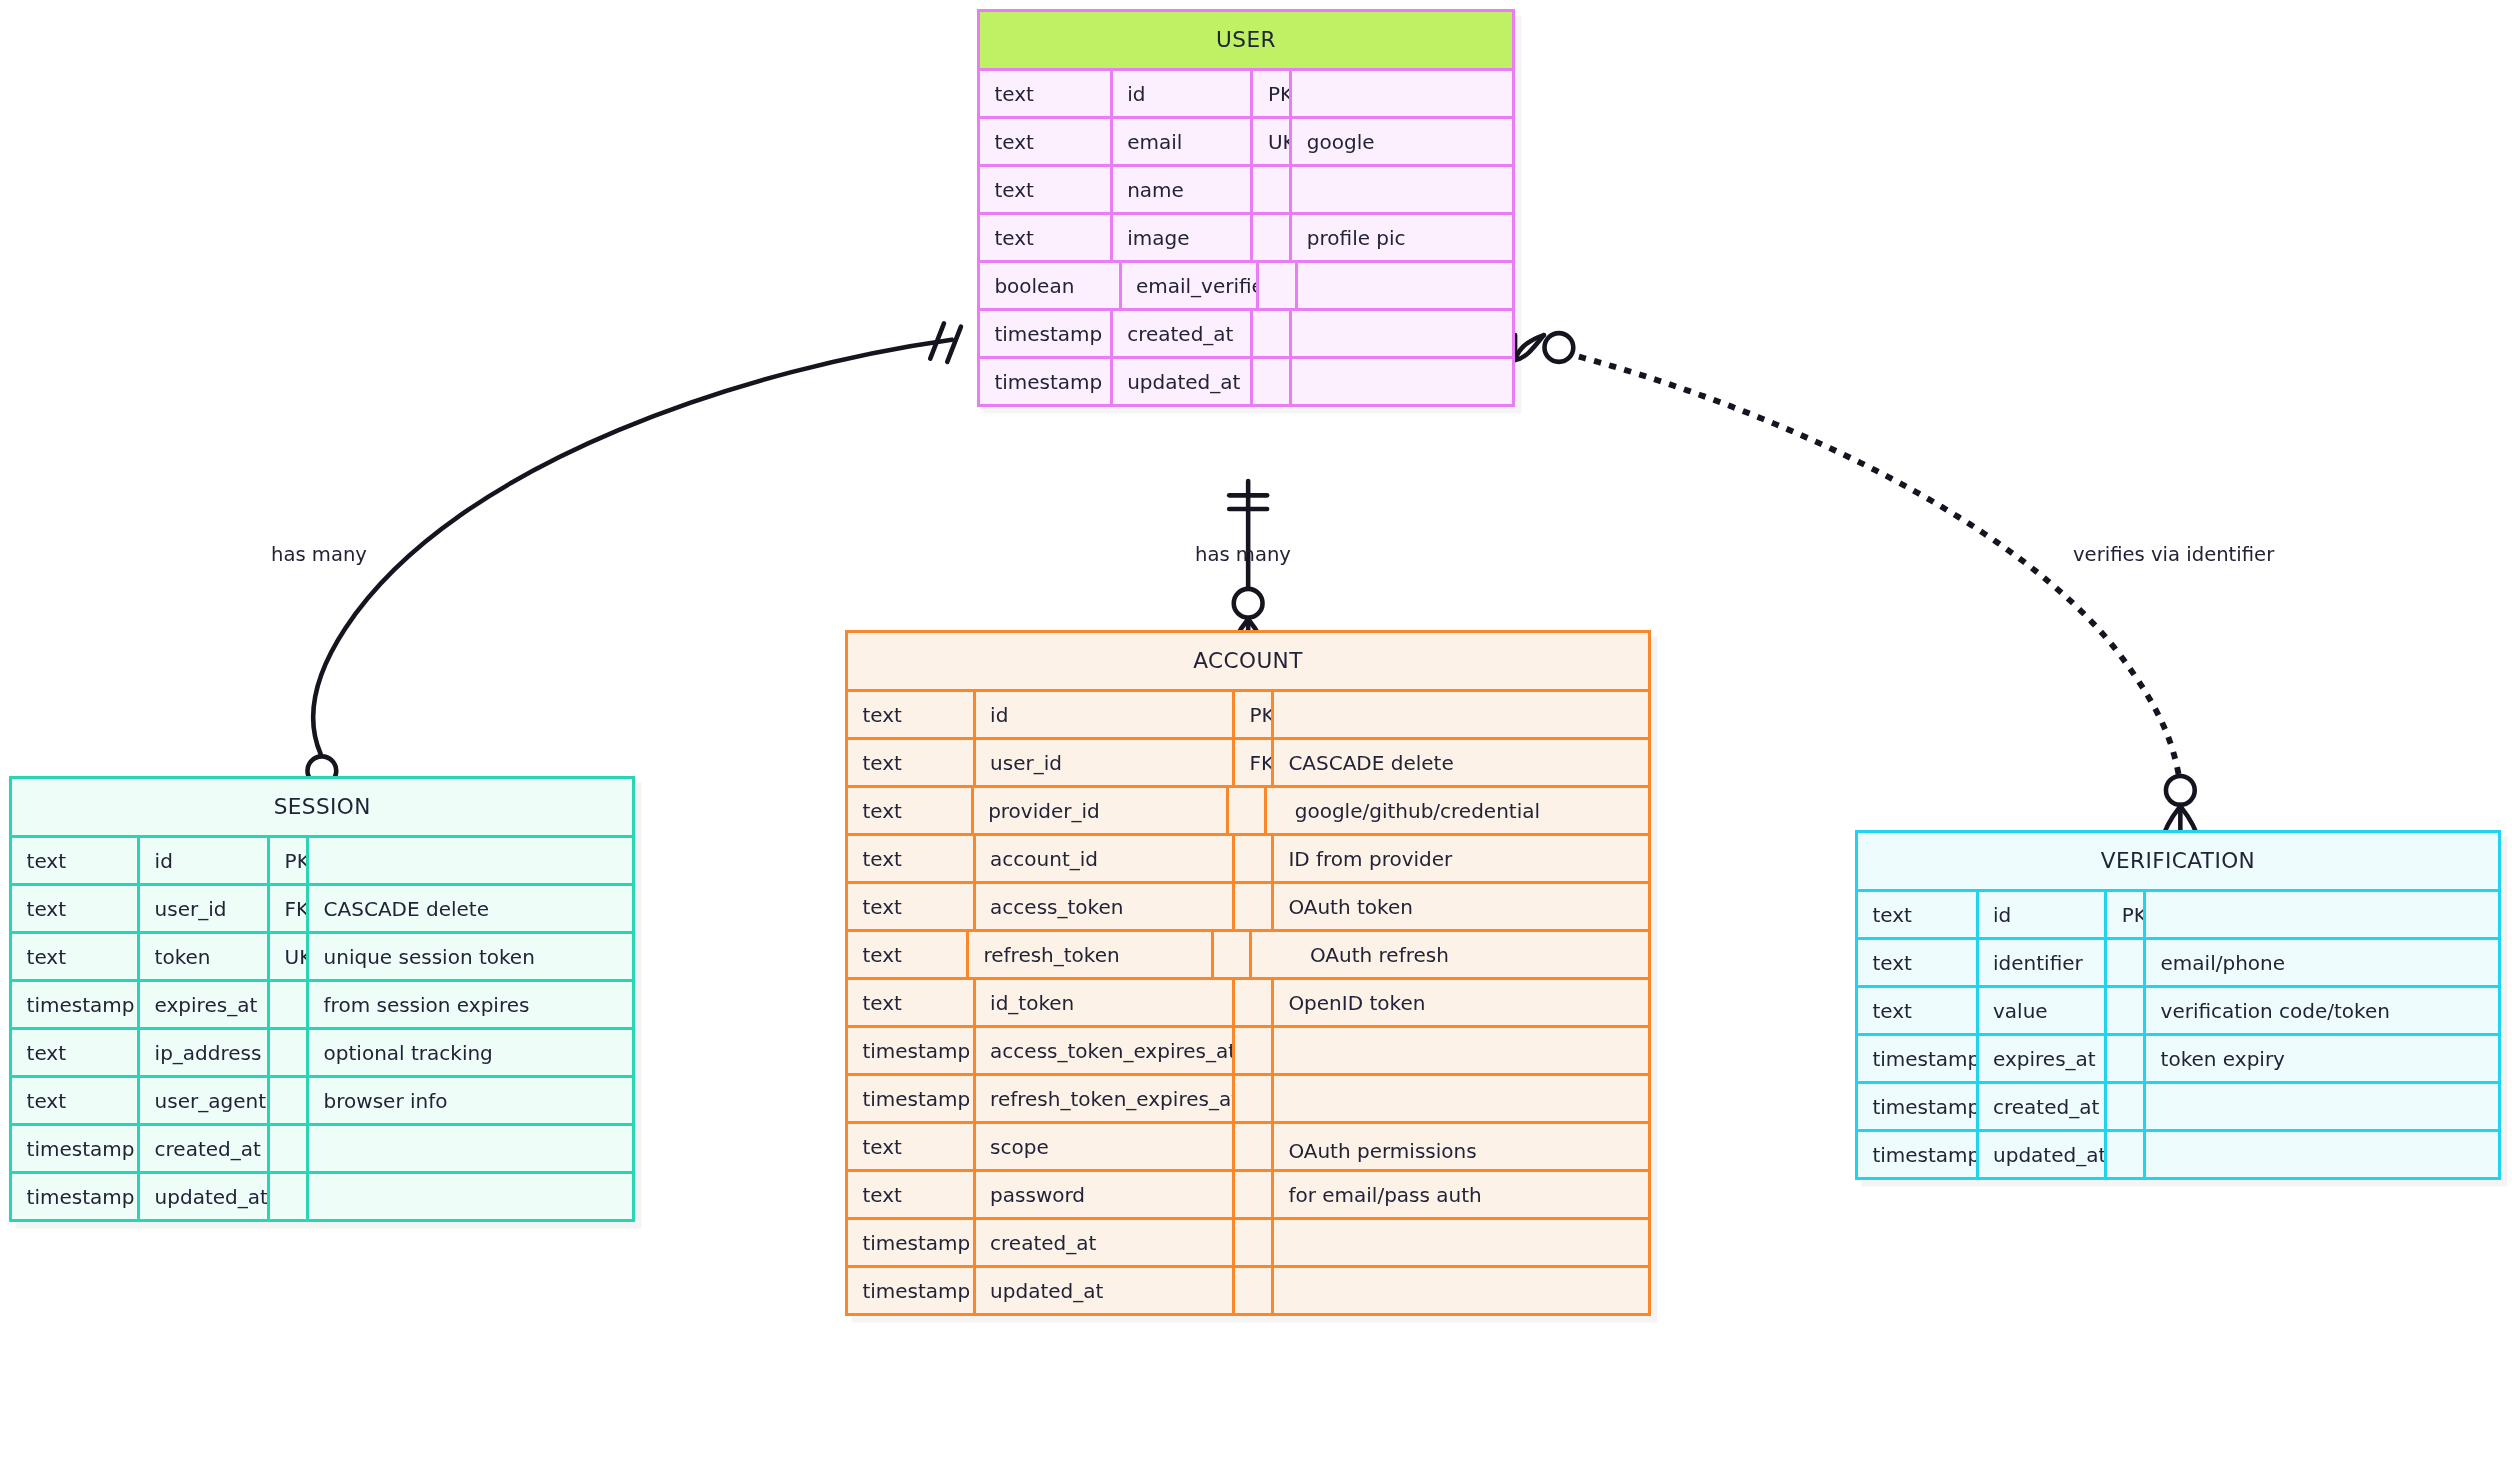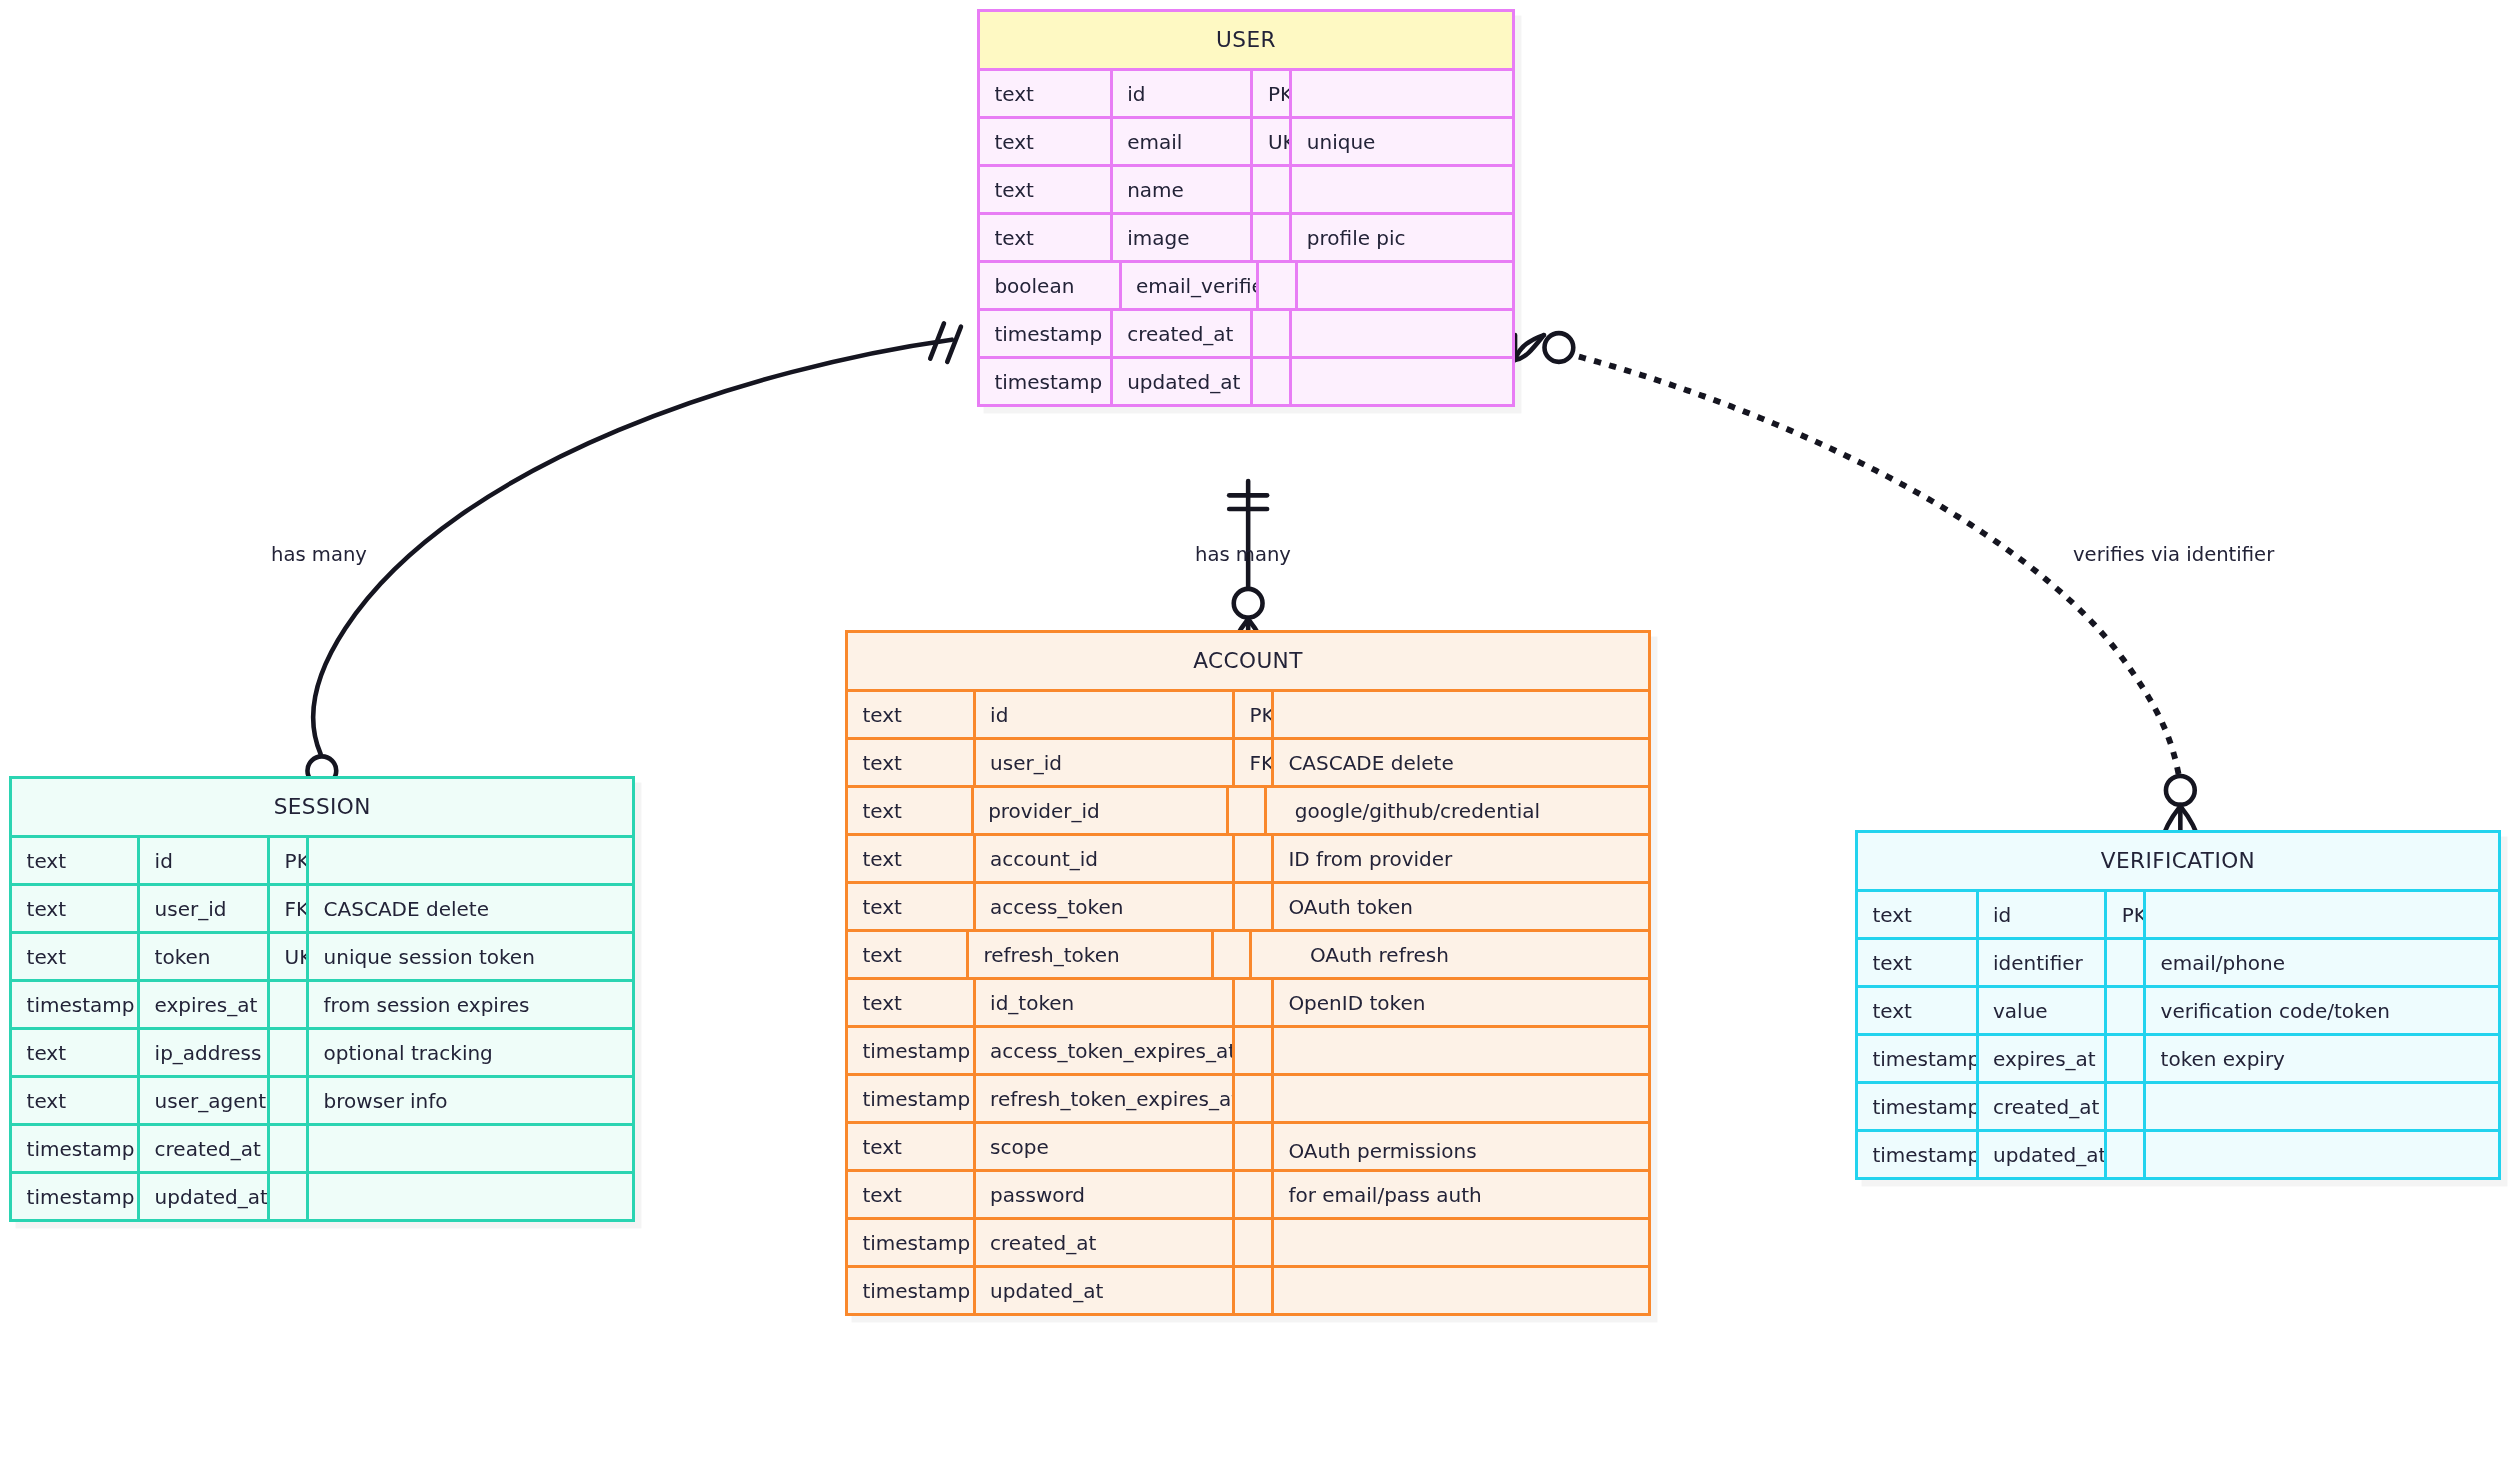--- a/index.html
+++ b/index.html
@@ -61,21 +61,21 @@
     padding-left: 14.4px;
     border-right-width: 3.9px;
     border-right-style: solid;
     overflow: hidden;
     white-space: nowrap;
   }
   .attr-cell.last { border-right: none; }
 
   
   .e-user   { border-color: #e87df5; background: #fdf0fe; }
-  .e-user .entity-title { background: #fef9c3; }
+  .e-user .entity-title { background: #bef264; }
   .e-user .attr-row     { border-top-color: #e87df5; }
   .e-user .attr-cell    { border-right-color: #e87df5; background: #fdf0fe; }
 
   .e-session   { border-color: #2bd4b2; background: #effdf9; }
   .e-session .entity-title { background: #effdf9; }
   .e-session .attr-row     { border-top-color: #2bd4b2; }
   .e-session .attr-cell    { border-right-color: #2bd4b2; background: #effdf9; }
 
   .e-account   { border-color: #f9882c; background: #fdf2e7; }
   .e-account .entity-title { background: #fdf2e7; }
@@ -166,21 +166,21 @@
         <div class="attr-row" style="height: 48px;">
           <div class="attr-cell" style="width: 133px;">text</div>
           <div class="attr-cell" style="width: 141px;">id</div>
           <div class="attr-cell" style="width: 39px;">PK</div>
           <div class="attr-cell last" style="width: 220px; flex: 1 1 auto;"></div>
         </div>
         <div class="attr-row" style="height: 48px;">
           <div class="attr-cell" style="width: 133px;">text</div>
           <div class="attr-cell" style="width: 141px;">email</div>
           <div class="attr-cell" style="width: 39px;">UK</div>
-          <div class="attr-cell last" style="width: 220px; flex: 1 1 auto;">unique</div>
+          <div class="attr-cell last" style="width: 220px; flex: 1 1 auto;">google</div>
         </div>
         <div class="attr-row" style="height: 48px;">
           <div class="attr-cell" style="width: 133px;">text</div>
           <div class="attr-cell" style="width: 141px;">name</div>
           <div class="attr-cell" style="width: 39px;"></div>
           <div class="attr-cell last" style="width: 220px; flex: 1 1 auto;"></div>
         </div>
         <div class="attr-row" style="height: 48px;">
           <div class="attr-cell" style="width: 133px;">text</div>
           <div class="attr-cell" style="width: 141px;">image</div>

